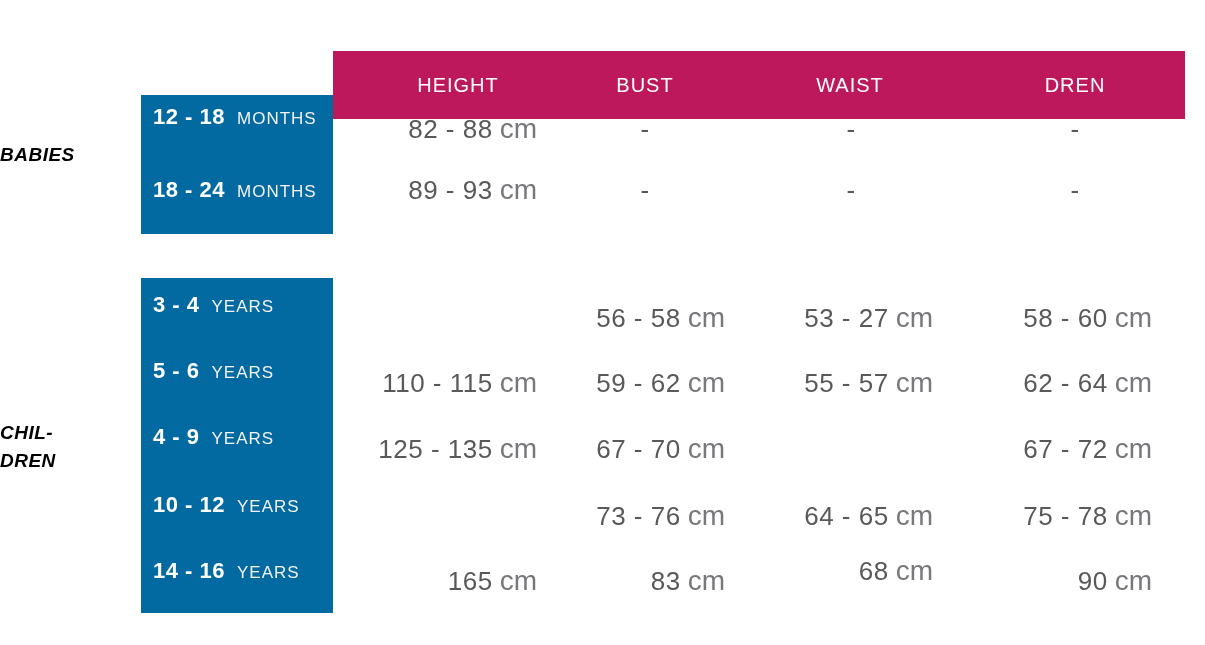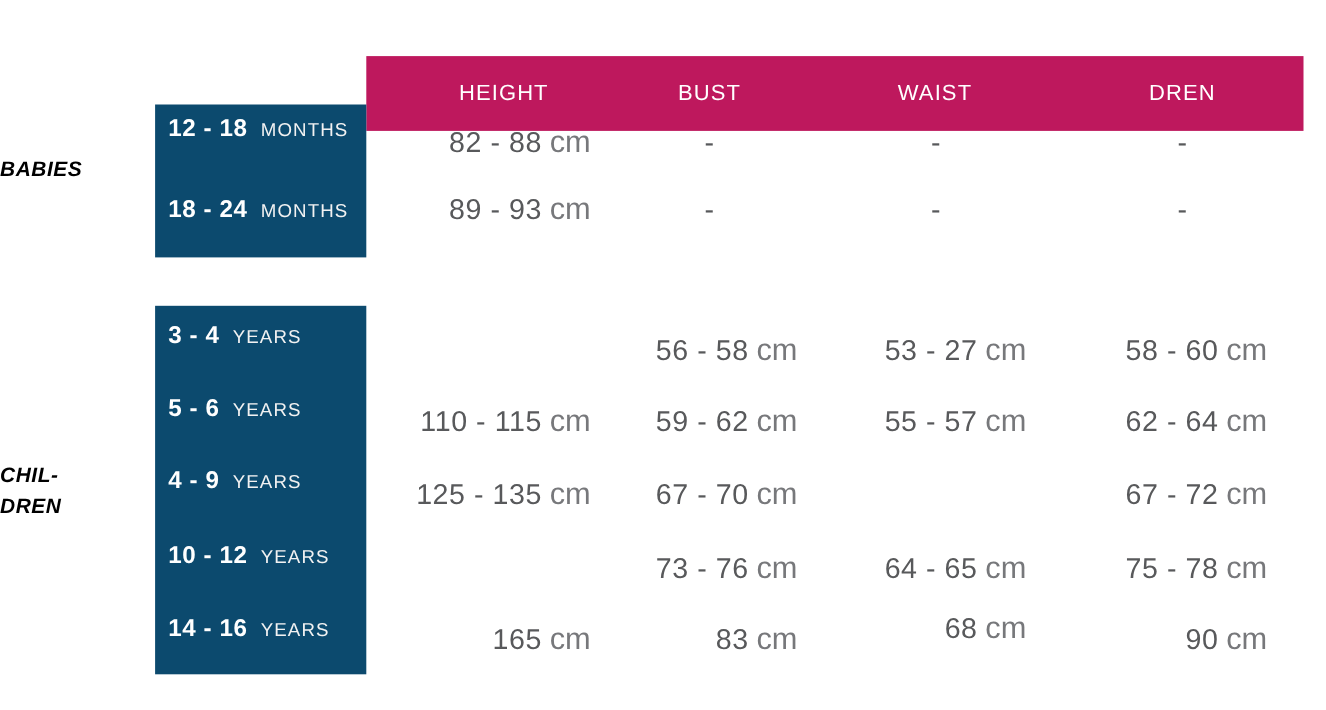--- a/index.html
+++ b/index.html
@@ -9,21 +9,21 @@
   }
   
   .header-bar{position:absolute;left:333px;top:27px;width:852px;height:68px;background:#be185d;margin-top:24px;}
   .hcell{
     position:absolute;top:0;height:68px;width:200px;
     display:flex;align-items:center;justify-content:center;
     color:#ffffff;font-size:20px;font-weight:400;letter-spacing:1px;
   }
   .h0{left:25px;} .h1{left:212px;} .h2{left:417px;} .h3{left:642px;}
   
-  .black-box{position:absolute;left:141px;width:192px;background:#0c4a6e;}
+  .black-box{position:absolute;left:141px;width:192px;background:#0369a1;}
   .babies-box{top:95px;height:139px;}
   .children-box{top:278px;height:335px;}
   .size-label{
     position:absolute;left:12px;right:4px;height:30px;line-height:30px;
     white-space:nowrap;color:#ffffff;
   }
   .range{font-size:22px;font-weight:bold;color:#ffffff;letter-spacing:0.5px;}
   .age-unit{font-size:17px;font-weight:400;color:#f2f2f2;letter-spacing:1px;margin-left:12px;}
   
   .group-label{

